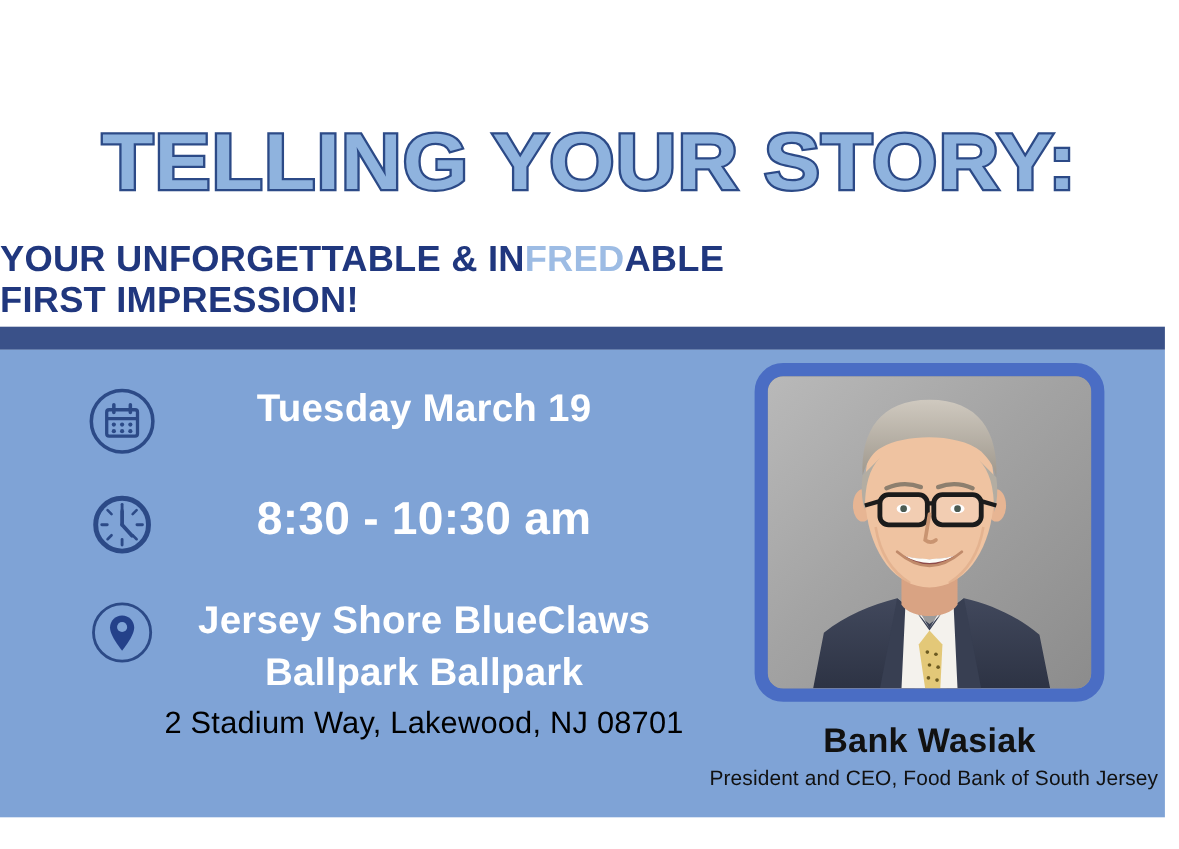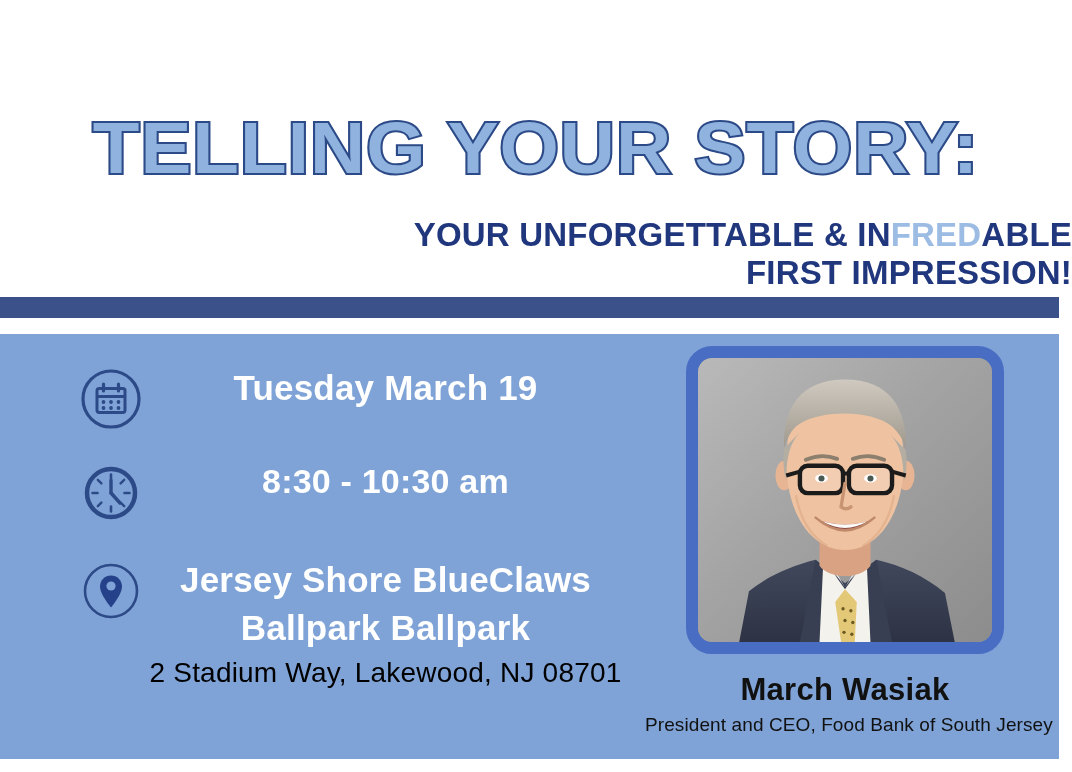--- a/index.html
+++ b/index.html
@@ -50,21 +50,21 @@
     transform: scaleX(1.06);
     transform-origin: center top;
     white-space: nowrap;
   }
 
   .subtitle {
     position: absolute;
     left: 0;
     top: 216px;
     width: 1072px;
-    text-align: right;
+    text-align: left;
     font-family: "Liberation Sans", sans-serif;
     font-weight: bold;
     font-size: 33px;
     line-height: 1.16;
     letter-spacing: 0.2px;
     color: #20377E;
     white-space: nowrap;
   }
   .subtitle .line2 { display: block; }
   .fred-highlight { color: #9DBCE4; }
@@ -80,21 +80,20 @@
   }
 
   
   .body-panel {
     position: absolute;
     left: 0;
     top: 318px;
     width: 1059px;
     height: 425px;
     background: #7FA3D6;
-    margin-top: 16px;
   }
 
   
   .info-list {
     position: absolute;
     left: 80px;
     top: 30px;
     width: 575px;
   }
 
@@ -120,21 +119,21 @@
   }
 
   .info-main {
     font-family: "Liberation Sans", sans-serif;
     font-weight: bold;
     font-size: 35px;
     line-height: 1.38;
     color: #ffffff;
     letter-spacing: 0.2px;
   }
-  .info-main.time-main { font-size: 34px; }
+  .info-main.time-main { font-size: 42px; }
   .venue-line { display: block; }
   .info-sub {
     display: block;
     font-family: "Liberation Sans", sans-serif;
     font-weight: normal;
     font-size: 28px;
     line-height: 1.3;
     color: #000000;
     margin-top: 2px;
     letter-spacing: 0.2px;
@@ -347,18 +346,18 @@
               <path d="M127 167 q23 13 46 0 q-23 6 -46 0 Z" fill="#fbfbf7"></path>
               <path d="M120 163 q30 26 60 0" stroke="#c08a6a" stroke-width="2.6" fill="none" stroke-linecap="round"></path>
 
               <path d="M100 140 q6 36 32 52" stroke="#dba583" stroke-width="2.4" fill="none" opacity="0.55"></path>
               <path d="M200 140 q-6 36 -32 52" stroke="#dba583" stroke-width="2.4" fill="none" opacity="0.55"></path>
             </g>
           </svg>
         </div>
       </div>
 
-      <div class="speaker-name">March Wasiak</div>
+      <div class="speaker-name">Bank Wasiak</div>
       <div class="speaker-title">President and CEO, Food Bank of South Jersey</div>
     </div>
 
   </div>
 </div>
 
 </body></html>

